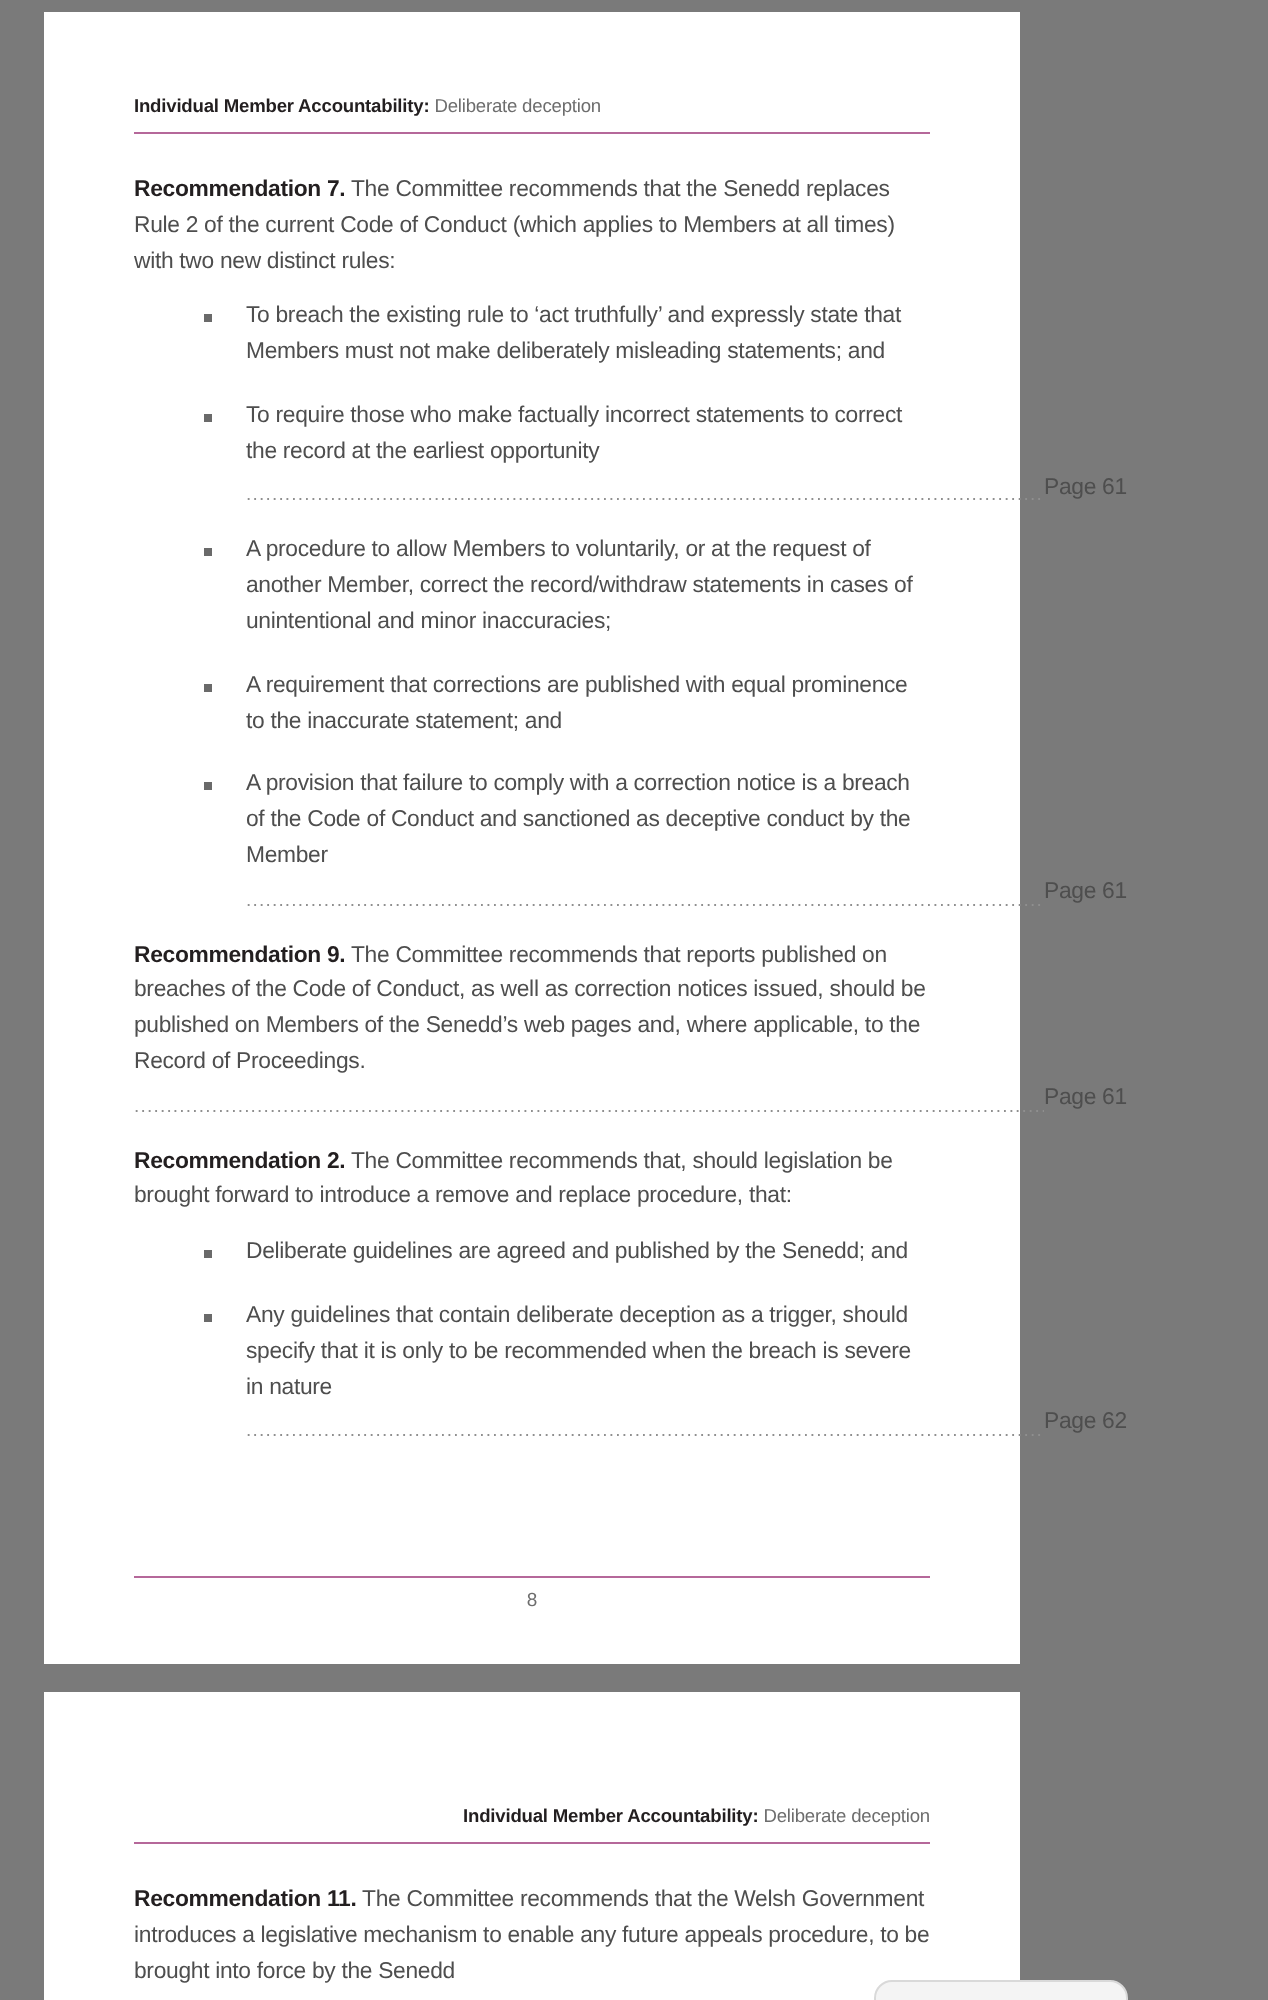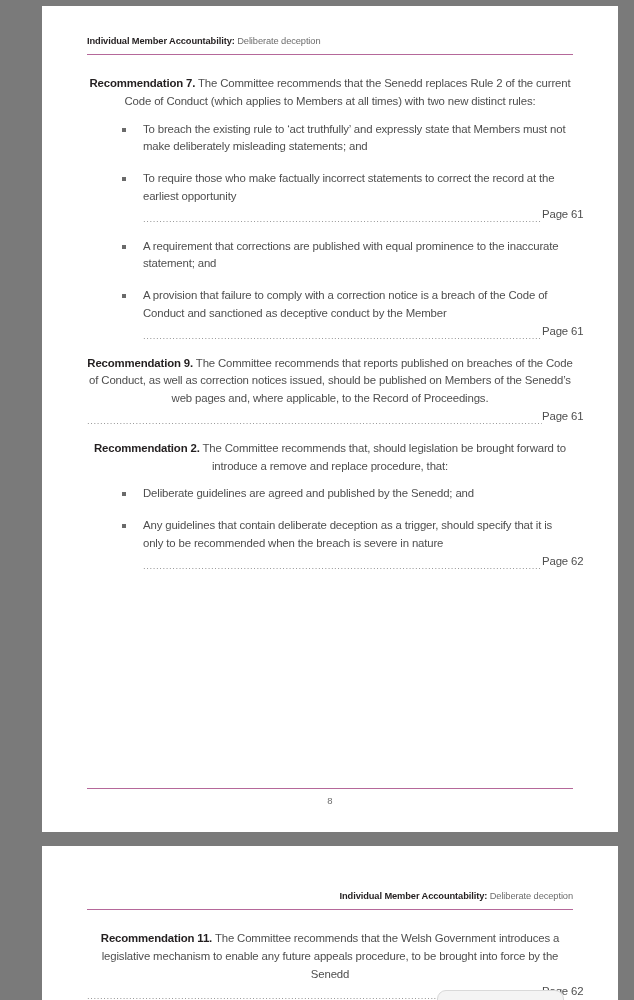--- a/index.html
+++ b/index.html
@@ -18,25 +18,24 @@
   .viewer {
     position: absolute;
     inset: 0;
     background: #7a7a7a;
     overflow: hidden;
   }
 
   .page {
     position: absolute;
     left: 22px;
-    width: 576px;
+    width: 488px;
     background: #ffffff;
     box-sizing: border-box;
-    padding: 0 45px;
-    margin-left: 20px;
+    padding: 12px 45px;
   }
   .page-1 { top: 6px; height: 826px; }
   .page-2 { top: 846px; height: 240px; }
 
   
   .rh {
     font-size: 9.3px;
     color: #6d6d6d;
     letter-spacing: -0.1px;
     padding-top: 30px;
@@ -56,21 +55,21 @@
 
   
   .body { padding-top: 20px; }
 
   p.rec {
     margin: 0 0 6px 0;
     font-size: 11.4px;
     line-height: 17.8px;
     color: #4e4e4e;
     letter-spacing: -0.15px;
-    text-align: center;
+    text-align: left;
   }
   p.rec .lead {
     font-weight: bold;
     color: #231f20;
   }
   p.rec.gap-top { margin-top: 14px; }
 
   ul.bullets {
     list-style: none;
     margin: 0;
@@ -167,20 +166,24 @@
         <li>
           <span class="sq"></span>
           <span>To require those who make factually incorrect statements to correct the record at the earliest opportunity</span><span class="leader"><span class="dots" style="width: 399px;">........................................................................................................................................................................................................</span><span class="pref">Page 61</span></span>
         </li>
       </ul>
 
 
       <ul class="bullets">
         <li>
           <span class="sq"></span>
+          <span>A procedure to allow Members to voluntarily, or at the request of another Member, correct the record/withdraw statements in cases of unintentional and minor inaccuracies;</span>
+        </li>
+        <li>
+          <span class="sq"></span>
           <span>A requirement that corrections are published with equal prominence to the inaccurate statement; and</span>
         </li>
         <li>
           <span class="sq"></span>
           <span>A provision that failure to comply with a correction notice is a breach of the Code of Conduct and sanctioned as deceptive conduct by the Member</span><span class="leader"><span class="dots" style="width: 399px;">........................................................................................................................................................................................................</span><span class="pref">Page 61</span></span>
         </li>
       </ul>
 
       <p class="rec">
         <span class="lead">Recommendation 9.</span><span> The Committee recommends that reports published on breaches of the Code of Conduct, as well as correction notices issued, should be published on Members of the Senedd’s web pages and, where applicable, to the Record of Proceedings. </span><span class="leader"><span class="dots" style="width: 455px;">........................................................................................................................................................................................................</span><span class="pref">Page 61</span></span>

